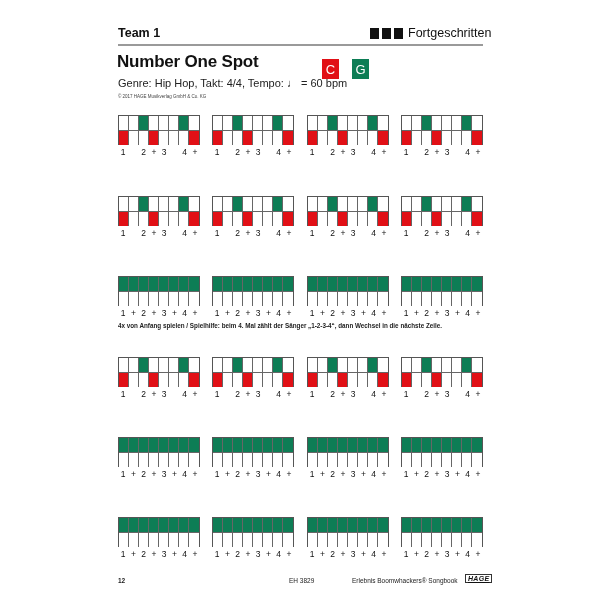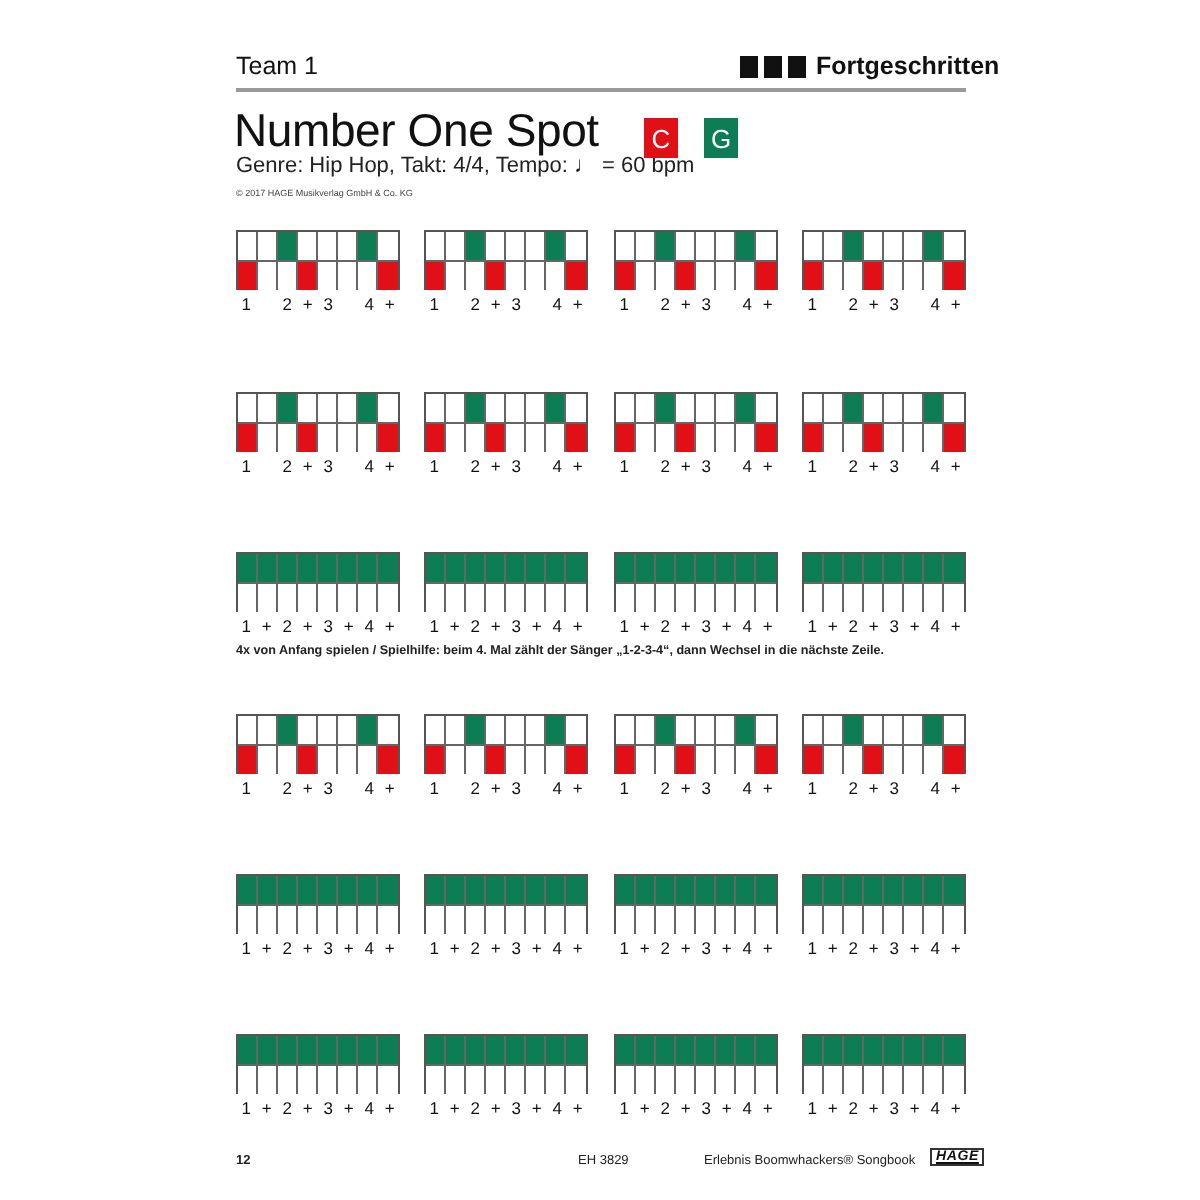--- a/index.html
+++ b/index.html
@@ -1,26 +1,26 @@
 <!DOCTYPE html>
 <html><head>
   <meta charset="utf-8">
   <style>
     html, body { margin: 0; padding: 0; }
     body {
       width: 600px; height: 600px; background: #ffffff; position: relative; overflow: hidden;
       font-family: "Liberation Sans", "DejaVu Sans", sans-serif; color: #111;
     }
     .abs { position: absolute; }
-    .hdr-left { left: 118px; top: 26px; font-size: 12.5px; font-weight: normal; }
-    .hdr-right { left: 408px; top: 26px; font-size: 12.5px; font-weight: bold; }
+    .hdr-left { left: 118px; top: 26px; font-size: 12.5px; font-weight: bold; }
+    .hdr-right { left: 408px; top: 26px; font-size: 12.5px; font-weight: normal; }
     .bars { left: 370px; top: 28px; height: 11px; display: flex; gap: 3px; }
     .bars span { display: block; width: 9px; height: 11px; background: #111; }
     .hdr-line { left: 118px; top: 44px; width: 365px; height: 1.5px; background: #9a9a9a; }
-    .title { left: 117px; top: 52px; font-size: 23px; font-weight: normal; letter-spacing: -0.2px; }
+    .title { left: 117px; top: 52px; font-size: 17px; font-weight: bold; letter-spacing: -0.2px; }
     .meta { left: 118px; top: 77px; font-size: 11px; color: #222; }
     .copy { left: 118px; top: 94px; font-size: 4.5px; color: #444; }
     .note-box {
       width: 17px; height: 20px; color: #fff; font-size: 13px; display: flex;
       align-items: center; justify-content: center; top: 59px;
     }
     .pattern { width: 82px; }
     .grid {
       display: grid; grid-template-columns: repeat(8, 1fr); grid-template-rows: 14.5px 14.5px;
       border: 1px solid #555; box-sizing: border-box; width: 82px; height: 30px;

